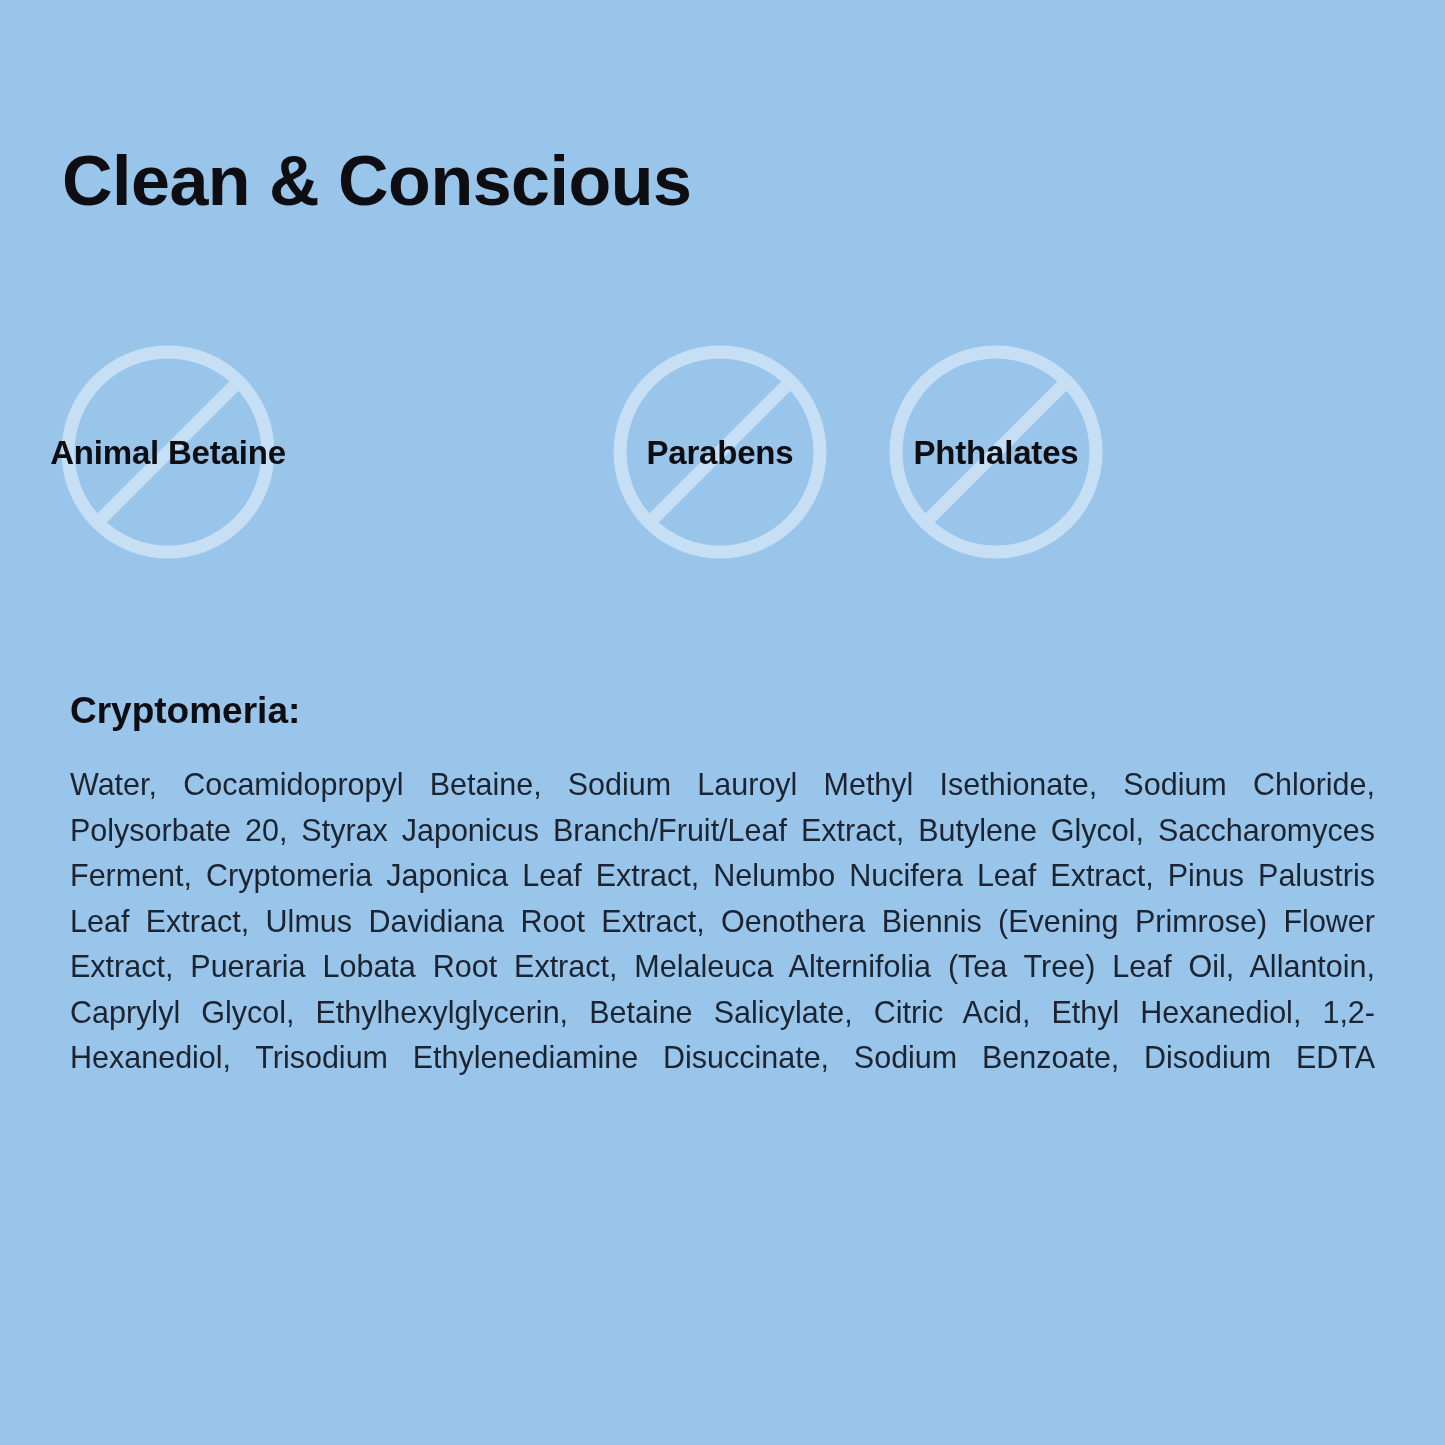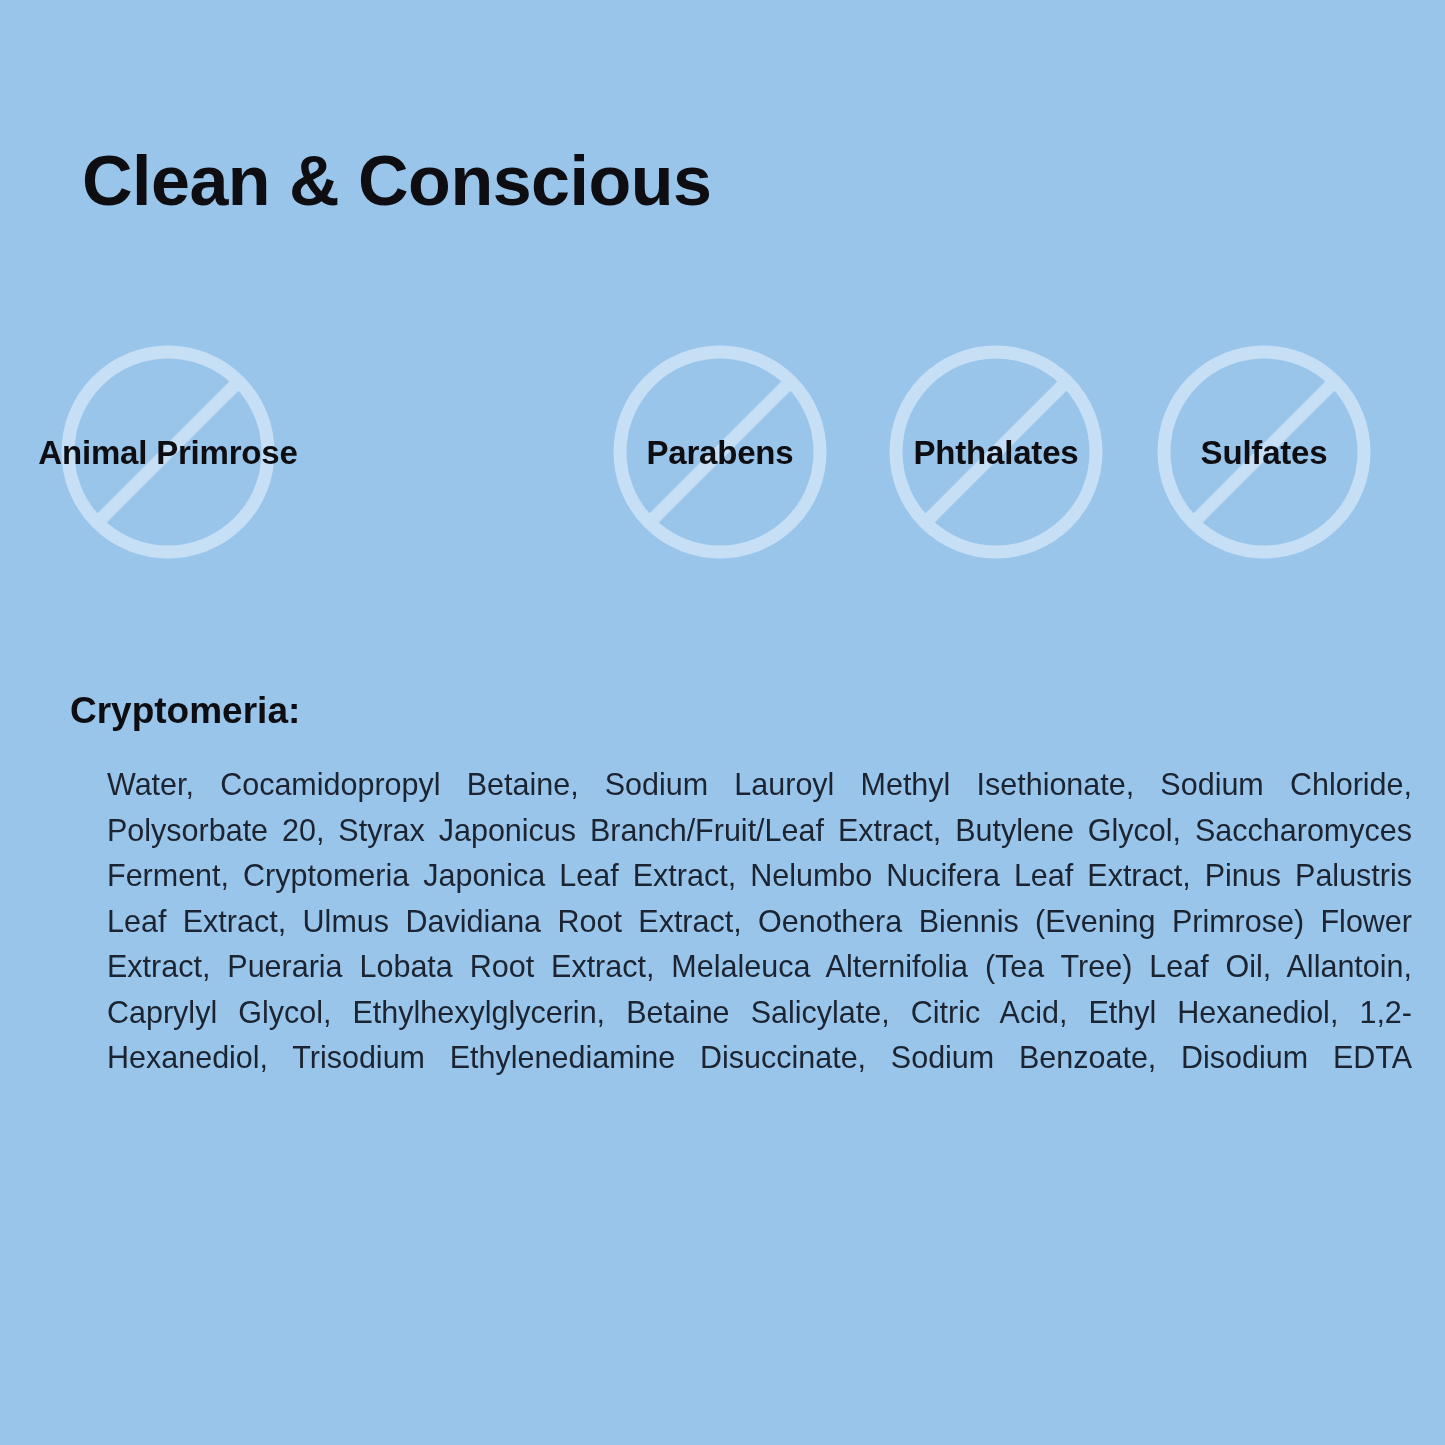--- a/index.html
+++ b/index.html
@@ -26,21 +26,20 @@
     position: absolute;
     left: 62px;
     top: 140px;
     font-family: "Liberation Sans", sans-serif;
     font-weight: bold;
     font-size: 70px;
     line-height: 82px;
     letter-spacing: -0.5px;
     color: #0d0d12;
     white-space: nowrap;
-    margin-left: 20px;
   }
 
   
   .badges {
     position: absolute;
     left: 0;
     top: 345px;
     width: 1445px;
     height: 215px;
   }
@@ -105,21 +104,20 @@
     font-family: "Liberation Sans", sans-serif;
     font-weight: normal;
     font-size: 30.5px;
     line-height: 45.5px;
     color: #1b2430;
     text-align: justify;
     text-justify: inter-word;
     hyphens: auto;
     -webkit-hyphens: auto;
     word-spacing: 0.2px;
-    margin-left: 37px;
   }
   .ing-body::after {
     content: "";
     display: inline-block;
     width: 100%;
   }
 </style>
 </head>
 <body>
 
@@ -127,47 +125,40 @@
 
   <div class="title">Clean &amp; Conscious</div>
 
   <div class="badges">
 
     <div class="badge b0">
       <svg class="ring" viewBox="0 0 214 214">
         <circle cx="107" cy="107" r="100" stroke-width="13"></circle>
         <line x1="36.3" y1="177.7" x2="177.7" y2="36.3" stroke-width="13" stroke-linecap="butt"></line>
       </svg>
-      <div class="label">Animal Primrose</div>
+      <div class="label">Animal Betaine</div>
     </div>
 
 
     <div class="badge b3">
       <svg class="ring" viewBox="0 0 214 214">
         <circle cx="107" cy="107" r="100" stroke-width="13"></circle>
         <line x1="36.3" y1="177.7" x2="177.7" y2="36.3" stroke-width="13" stroke-linecap="butt"></line>
       </svg>
       <div class="label">Phthalates</div>
     </div>
 
     <div class="badge b2">
       <svg class="ring" viewBox="0 0 214 214">
         <circle cx="107" cy="107" r="100" stroke-width="13"></circle>
         <line x1="36.3" y1="177.7" x2="177.7" y2="36.3" stroke-width="13" stroke-linecap="butt"></line>
       </svg>
       <div class="label">Parabens</div>
     </div>
 
-    <div class="badge b4">
-      <svg class="ring" viewBox="0 0 214 214">
-        <circle cx="107" cy="107" r="100" stroke-width="13"></circle>
-        <line x1="36.3" y1="177.7" x2="177.7" y2="36.3" stroke-width="13" stroke-linecap="butt"></line>
-      </svg>
-      <div class="label">Sulfates</div>
-    </div>
 
   </div>
 
   <div class="ing-heading">Cryptomeria:</div>
 
   <div class="ing-body">Water, Cocamidopropyl Betaine, Sodium Lauroyl Methyl Isethionate, Sodium Chloride, Polysorbate 20, Styrax Japonicus Branch/Fruit/Leaf Extract, Butylene Glycol, Saccharomyces Ferment, Cryptomeria Japonica Leaf Extract, Nelumbo Nucifera Leaf Extract, Pinus Palustris Leaf Extract, Ulmus Davidiana Root Extract, Oenothera Biennis (Evening Primrose) Flower Extract, Pueraria Lobata Root Extract, Melaleuca Alternifolia (Tea Tree) Leaf Oil, Allantoin, Caprylyl Glycol, Ethylhexylglycerin, Betaine Salicylate, Citric Acid, Ethyl Hexanediol, 1,2-Hexanediol, Trisodium Ethylenediamine Disuccinate, Sodium Benzoate, Disodium EDTA</div>
 
 </div>
 
 </body></html>

